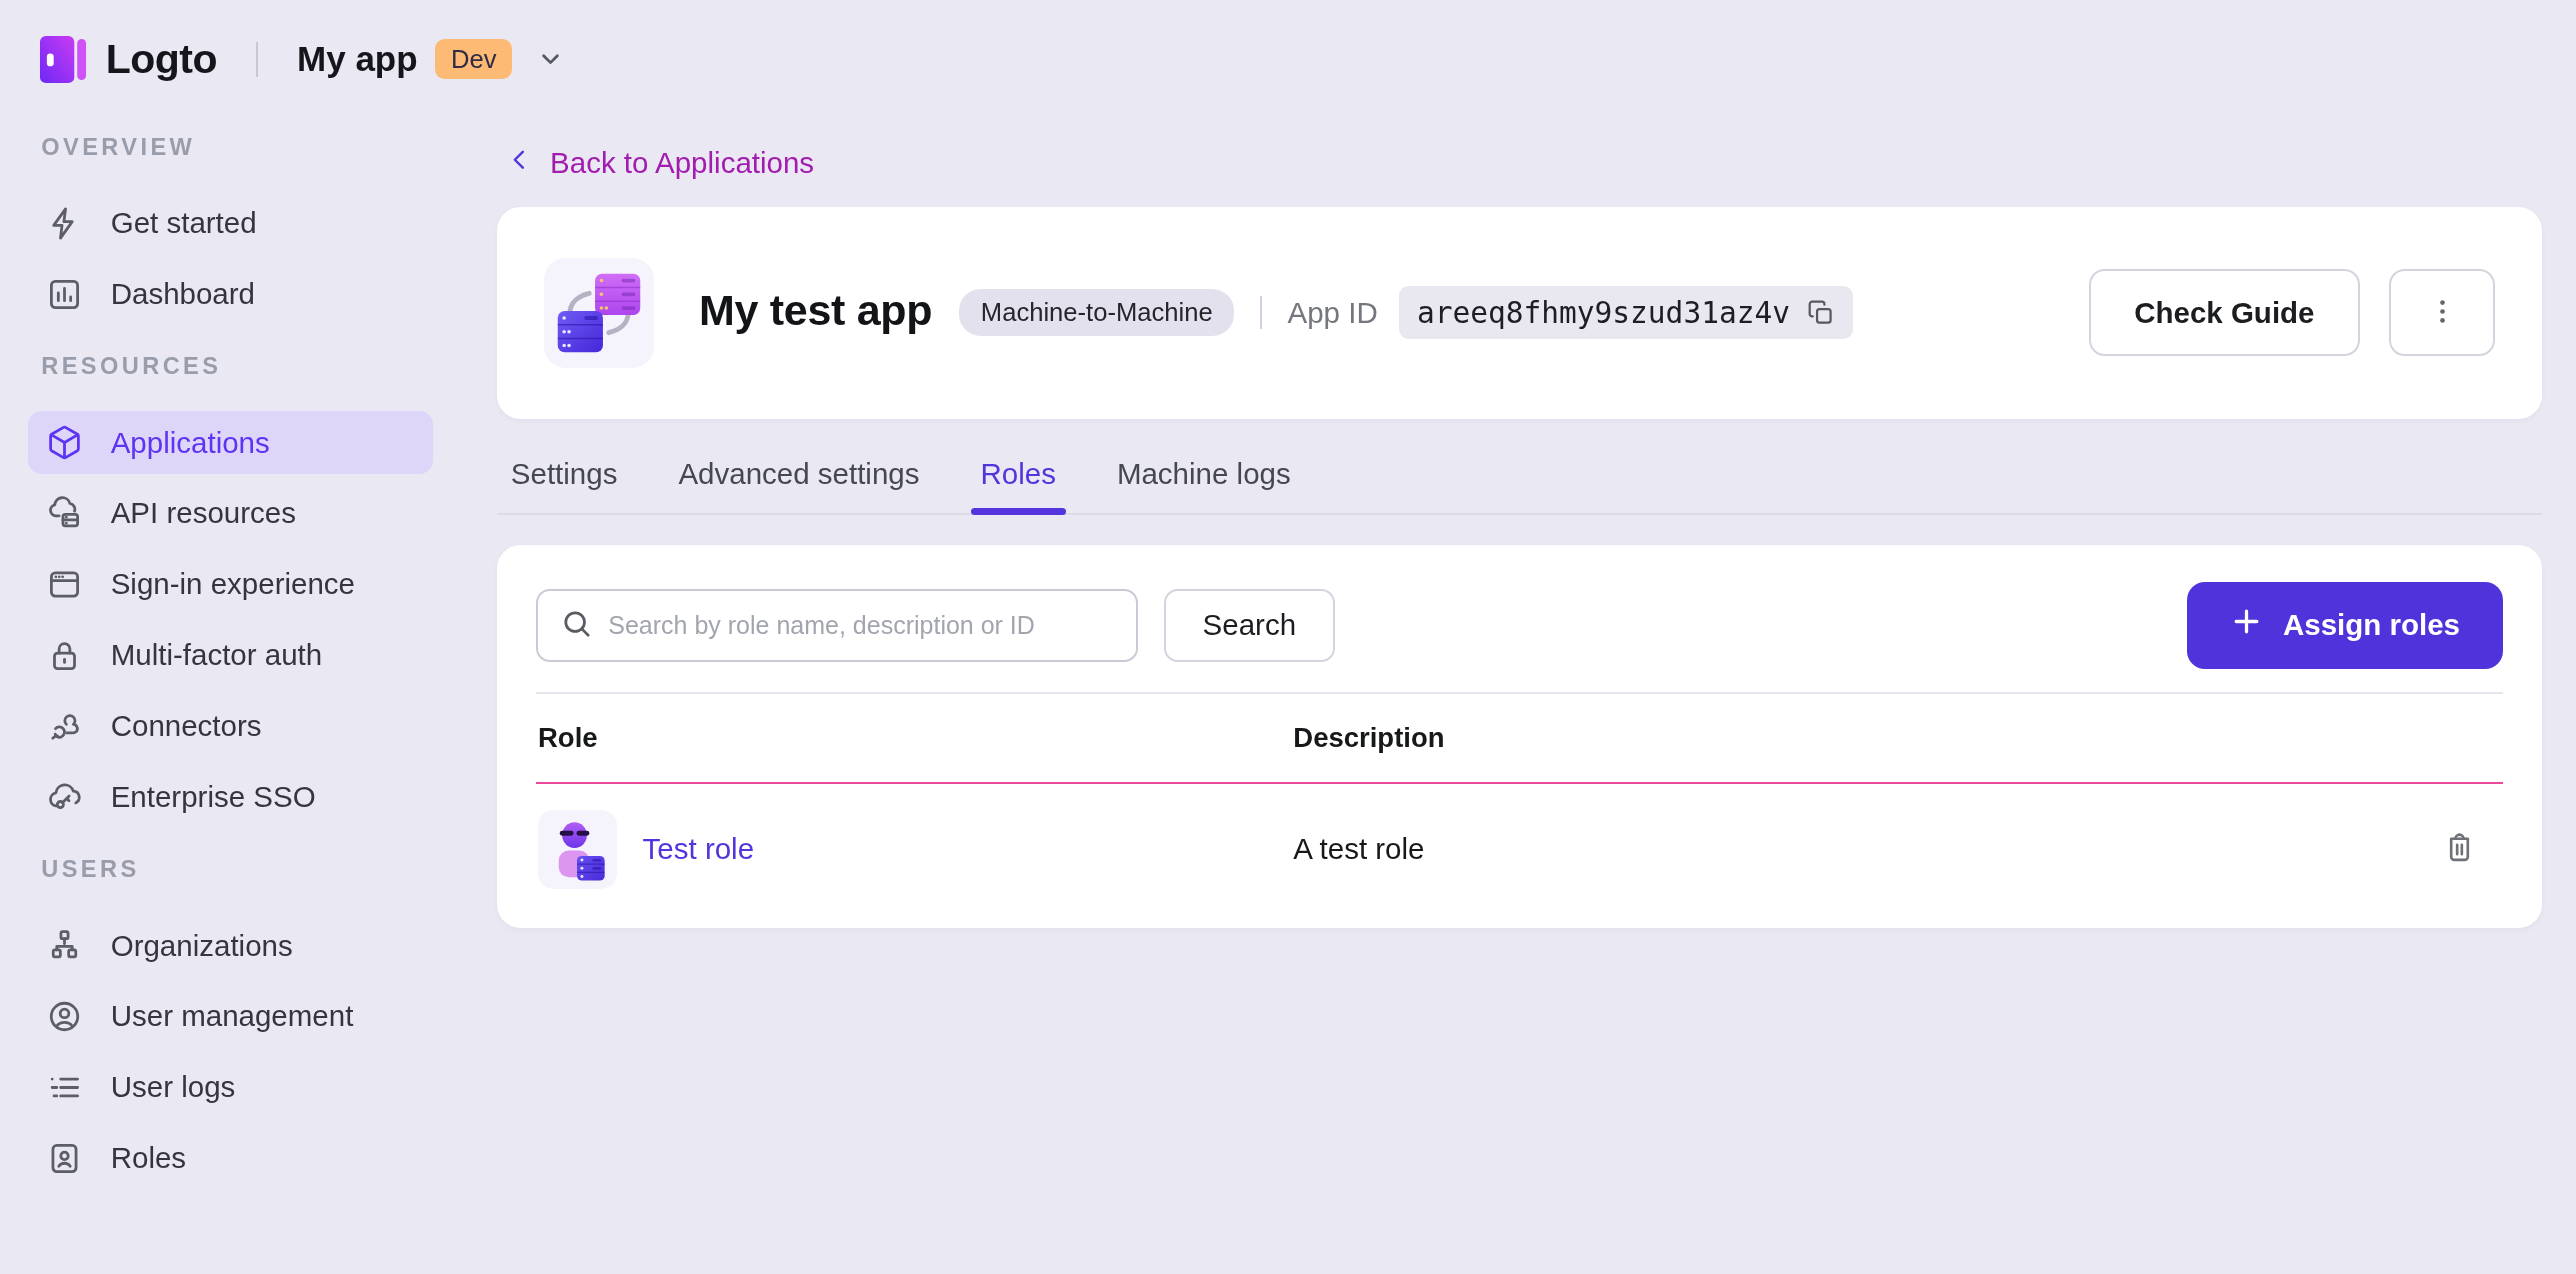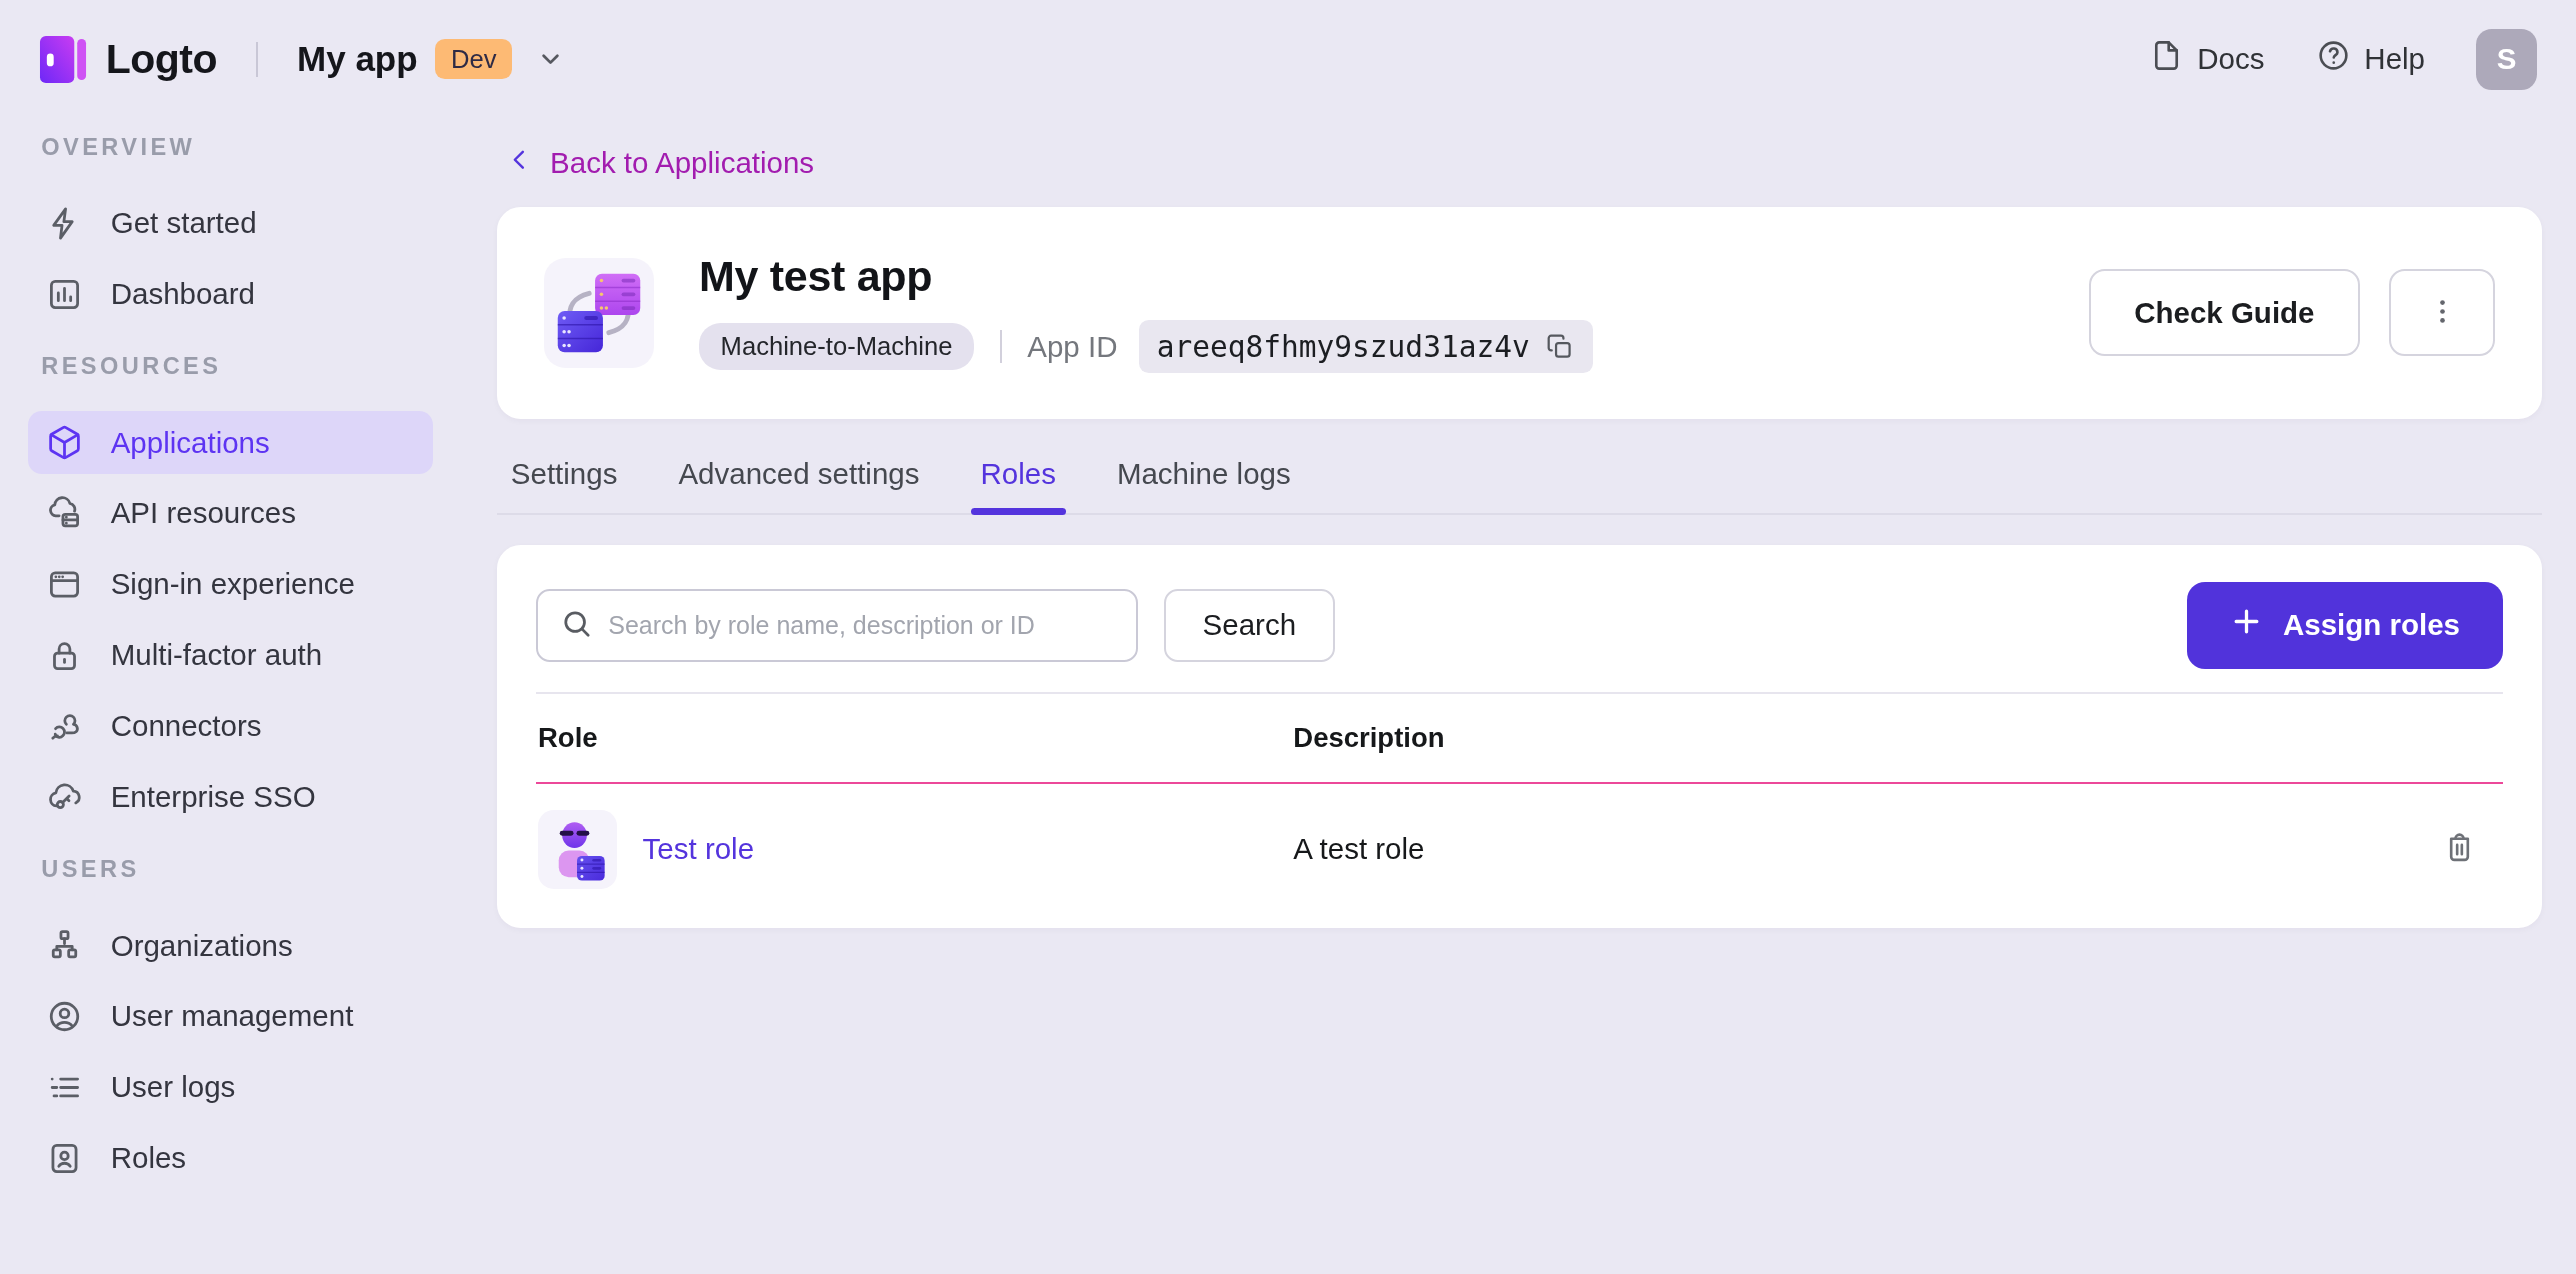--- a/index.html
+++ b/index.html
@@ -48,21 +48,21 @@
 
   
   .main { flex:1; padding-right:34px; min-width:0; }
   .back-row { margin:26.5px 0 0 7.9px; display:inline-flex; align-items:center; gap:15.7px;
     color:#a21caf; font-size:29.5px; font-weight:500; cursor:pointer; }
   .back-row svg { stroke:#5434dd; fill:none; stroke-width:2; stroke-linecap:round; stroke-linejoin:round; }
 
   .header-card { margin-top:25.6px; background:#fff; border-radius:23.6px; height:212px;
     padding:0 47px; display:flex; align-items:center; gap:45px; box-shadow:0 2px 5.9px rgba(40,35,80,.04); }
   .app-illustration { width:110px; height:110px; flex:0 0 110px; }
-  .app-info { display:flex; flex-direction:column; gap:19px; }
+  .app-info { display:flex; flex-direction:row; gap:27px; }
   .app-title { font-size:43px; font-weight:700; color:#121418; letter-spacing:-0.3px; }
   .app-meta { display:flex; align-items:center; }
   .type-pill { background:#e4e1ee; color:#24262b; font-size:25.6px; padding:8.8px 21.6px; border-radius:21.6px; }
   .meta-divider { width:2px; height:33px; background:#d2d0dc; margin:0 25.6px; }
   .appid-label { font-size:29.5px; color:#74777d; }
   .code-chip { margin-left:21.6px; background:#e9e7f0; border-radius:9.8px; padding:9.8px 17.7px;
     display:flex; align-items:center; gap:15.7px; cursor:pointer; }
   .code-chip code { font-family:"DejaVu Sans Mono", monospace; font-size:29.5px; color:#1c1e22; }
   .copy-ic { color:#55585e; display:flex; }
   .copy-ic svg { stroke:currentColor; fill:none; stroke-width:1.8; stroke-linecap:round; stroke-linejoin:round; }
@@ -130,44 +130,20 @@
     </div>
     <div class="tb-divider"></div>
     <div class="project">
       <span class="project-name">My app</span>
       <span class="env-badge">Dev</span>
       <span class="project-caret">
         <svg width="33" height="33" viewBox="0 0 24 24" fill="none" stroke="currentColor" stroke-width="2" stroke-linecap="round" stroke-linejoin="round">
             <path d="M7 10l5 5 5-5"></path>
           </svg>
       </span>
-    </div>
-    <div class="tb-right">
-      <div class="tb-link">
-        <span>
-          <svg width="35" height="35" viewBox="0 0 24 24" fill="none" stroke="currentColor" stroke-width="1.8" stroke-linecap="round" stroke-linejoin="round">
-              <path d="M13.5 3H7a2 2 0 0 0-2 2v14a2 2 0 0 0 2 2h10a2 2 0 0 0 2-2V8.5z"></path>
-              <path d="M13.5 3v5.5H19"></path>
-            </svg>
-        </span>
-        <span>Docs</span>
-      </div>
-      <div class="tb-link">
-        <span>
-          <svg width="35" height="35" viewBox="0 0 24 24" fill="none" stroke="currentColor" stroke-width="1.8" stroke-linecap="round" stroke-linejoin="round">
-              <circle cx="12" cy="12" r="8.8"></circle>
-              <path d="M9.6 9.1a2.6 2.6 0 0 1 5.1.8c0 1.7-2.5 2-2.5 3.5"></path>
-              <path d="M12.15 16.9h.01"></path>
-            </svg>
-        </span>
-        <span>Help</span>
-      </div>
-      <div class="avatar">
-        <span>S</span>
-      </div>
     </div>
   </div>
 
   <div class="shell">
 
     <div class="sidebar">
       <div class="nav-label">OVERVIEW</div>
 
       <div class="nav-item">
         <span class="nav-icon">

